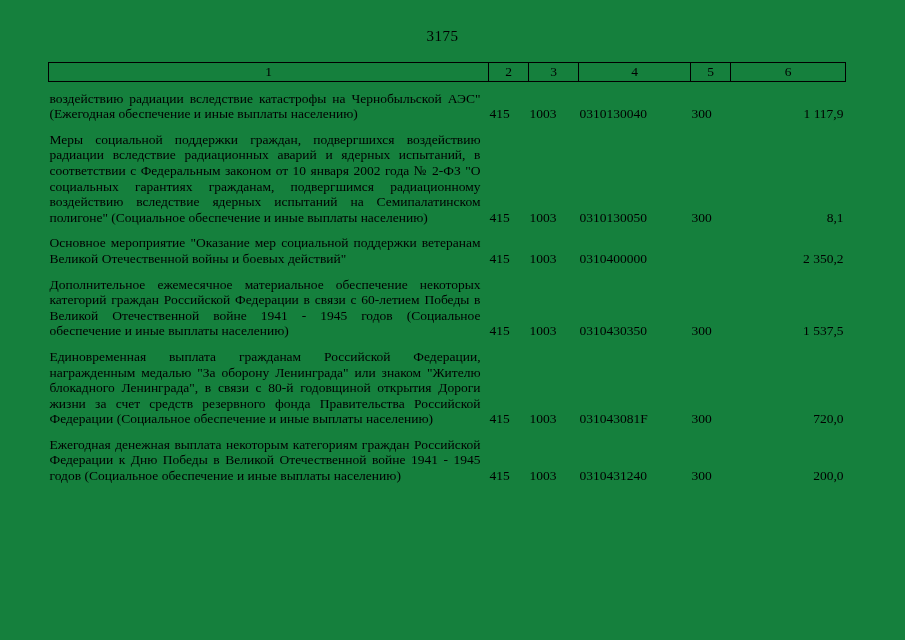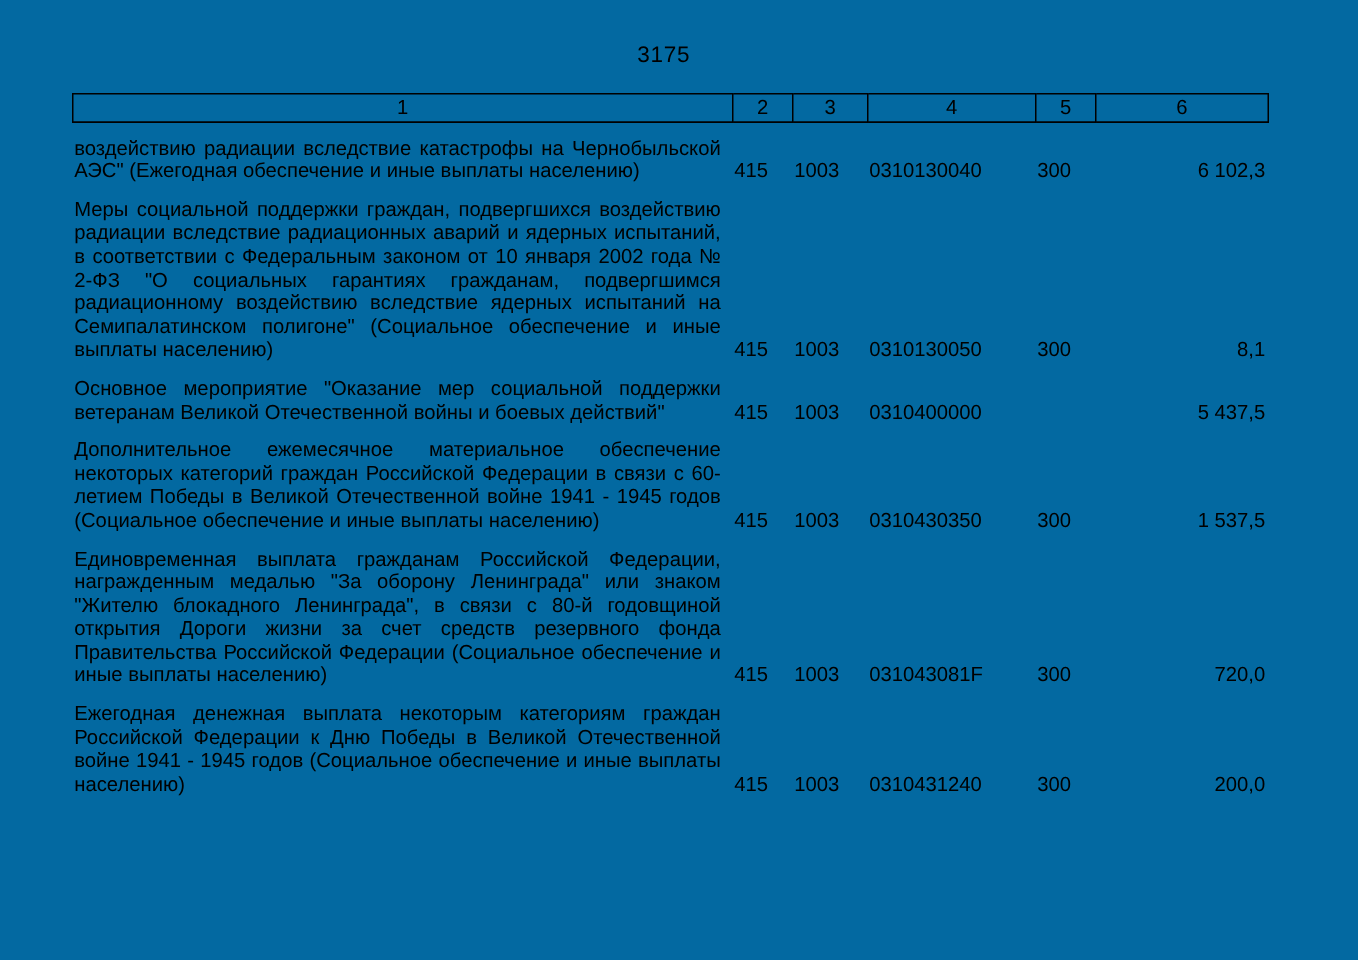--- a/index.html
+++ b/index.html
@@ -4,23 +4,23 @@
 <style>
   html, body {
     margin: 0;
     padding: 0;
     background: #ffffff;
   }
   .page {
     position: relative;
     width: 905px;
     height: 640px;
-    background: #0369a1;
+    background: #15803d;
     color: #000000;
-    font-family: Liberation Sans, sans-serif;
+    font-family: Liberation Serif, serif;
     overflow: hidden;
   }
   .page-number {
     position: absolute;
     top: 28px;
     left: 0;
     width: 885px;
     text-align: center;
     font-size: 15px;
     letter-spacing: 0.5px;
@@ -93,37 +93,37 @@
           <th>6</th>
         </tr>
     </thead>
     <tbody id="table-body">
         <tr>
           <td class="c1">воздействию радиации вследствие катастрофы на Чернобыльской АЭС" (Ежегодная обеспечение и иные выплаты населению)</td>
           <td class="c2">415</td>
           <td class="c3">1003</td>
           <td class="c4">0310130040</td>
           <td class="c5">300</td>
-          <td class="c6">6 102,3</td>
+          <td class="c6">1 117,9</td>
         </tr>
         <tr>
           <td class="c1">Меры социальной поддержки граждан, подвергшихся воздействию радиации вследствие радиационных аварий и ядерных испытаний, в соответствии с Федеральным законом от 10 января 2002 года № 2-ФЗ "О социальных гарантиях гражданам, подвергшимся радиационному воздействию вследствие ядерных испытаний на Семипалатинском полигоне" (Социальное обеспечение и иные выплаты населению)</td>
           <td class="c2">415</td>
           <td class="c3">1003</td>
           <td class="c4">0310130050</td>
           <td class="c5">300</td>
           <td class="c6">8,1</td>
         </tr>
         <tr>
           <td class="c1">Основное мероприятие "Оказание мер социальной поддержки ветеранам Великой Отечественной войны и боевых действий"</td>
           <td class="c2">415</td>
           <td class="c3">1003</td>
           <td class="c4">0310400000</td>
           <td class="c5"></td>
-          <td class="c6">5 437,5</td>
+          <td class="c6">2 350,2</td>
         </tr>
         <tr>
           <td class="c1">Дополнительное ежемесячное материальное обеспечение некоторых категорий граждан Российской Федерации в связи с 60-летием Победы в Великой Отечественной войне 1941 - 1945 годов (Социальное обеспечение и иные выплаты населению)</td>
           <td class="c2">415</td>
           <td class="c3">1003</td>
           <td class="c4">0310430350</td>
           <td class="c5">300</td>
           <td class="c6">1 537,5</td>
         </tr>
         <tr>

